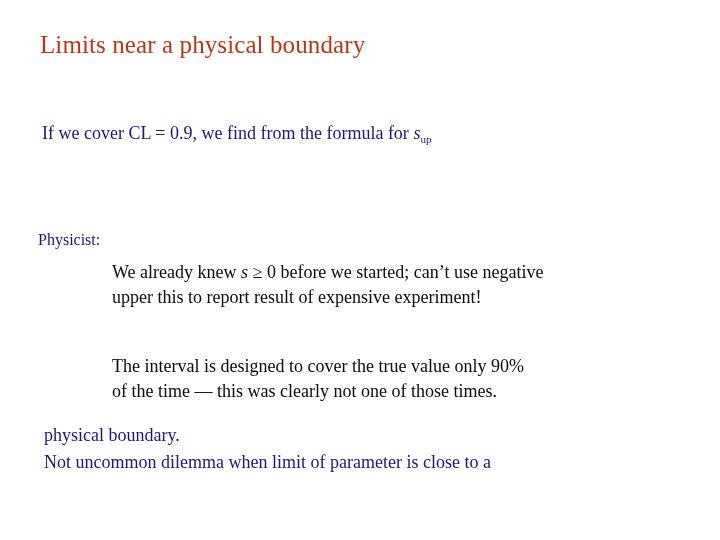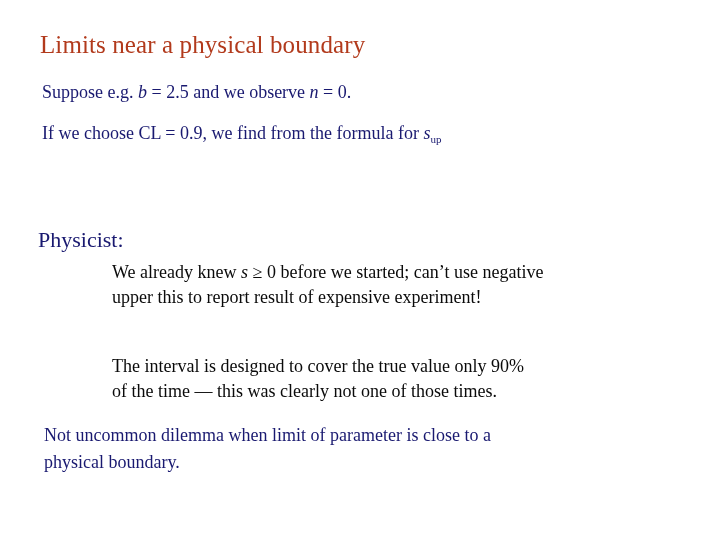--- a/index.html
+++ b/index.html
@@ -80,21 +80,21 @@
   .formula .gap {
     display: inline-block;
     width: 28px;
   }
 
   
   .role {
     position: absolute;
     left: 38px;
     color: #191970;
-    font-size: 22px;
+    font-size: 16px;
     line-height: 24px;
     white-space: nowrap;
   }
   .role-physicist { top: 228px; }
   .role-statistician { top: 328px; }
 
   
   .quote {
     position: absolute;
     left: 112px;
@@ -119,36 +119,35 @@
   }
   .closing .ln { display: block; white-space: nowrap; }
 </style>
 </head>
 <body>
 
 <div class="slide">
 
   <div class="title">Limits near a physical boundary</div>
 
-  <div class="intro-line intro-line-1"><span>Suppose e.g. </span><span class="mvar">b</span><span> = 2.5 and we observe </span><span class="mvar">n</span><span> = 0.</span></div>
 
-  <div class="intro-line intro-line-2"><span>If we choose CL = 0.9, we find from the formula for </span><span class="mvar">s</span><span class="sub">up</span></div>
+  <div class="intro-line intro-line-2"><span>If we cover CL = 0.9, we find from the formula for </span><span class="mvar">s</span><span class="sub">up</span></div>
 
 
   <div class="role role-physicist">Physicist:</div>
 
   <div class="quote quote-physicist">
     <span class="ln"><span>We already knew </span><span class="mvar">s</span><span> ≥ 0 before we started; can’t use negative</span></span>
     <span class="ln">upper this to report result of expensive experiment!</span>
   </div>
 
 
   <div class="quote quote-statistician">
     <span class="ln">The interval is designed to cover the true value only 90%</span>
     <span class="ln">of the time — this was clearly not one of those times.</span>
   </div>
 
   <div class="closing">
+    <span class="ln">physical boundary.</span>
     <span class="ln">Not uncommon dilemma when limit of parameter is close to a</span>
-    <span class="ln">physical boundary.</span>
   </div>
 
 </div>
 
 </body></html>

